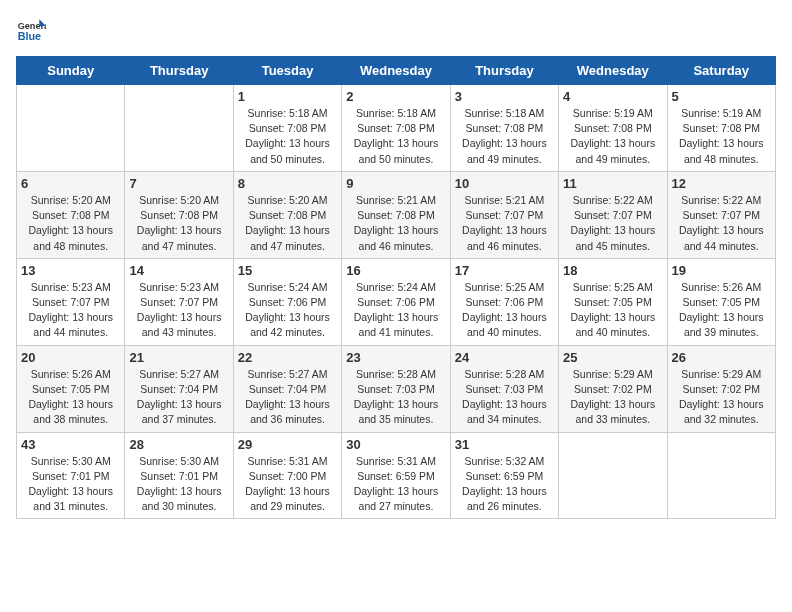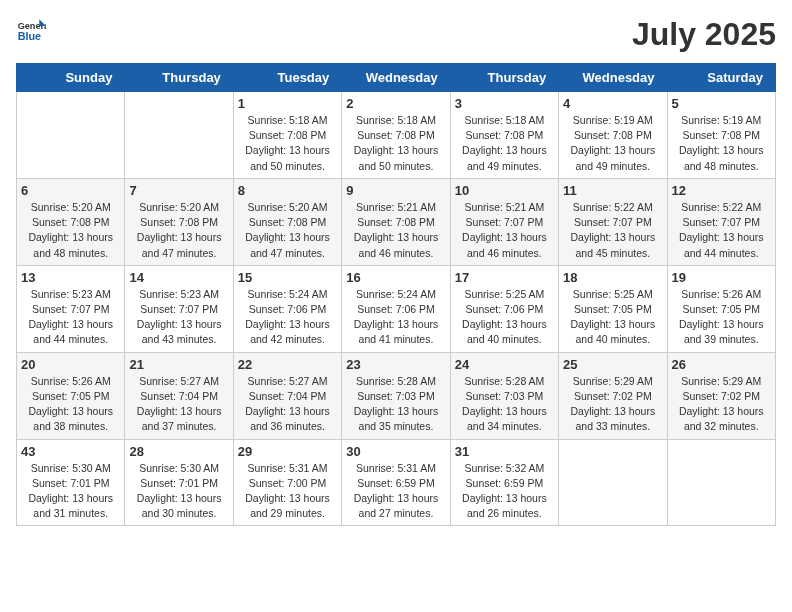--- a/index.html
+++ b/index.html
@@ -40,22 +40,22 @@
     }
     table {
       width: 100%;
       border-collapse: collapse;
       table-layout: fixed;
     }
     thead tr th {
       background: #1a5fa8;
       color: #fff;
       font-size: 13px;
-      padding: 6px 12px;
-      text-align: right;
+      padding: 6px 4px;
+      text-align: center;
       font-weight: bold;
       border: 1px solid #1a5fa8;
     }
     tbody tr td {
       border: 1px solid #ccc;
       vertical-align: top;
       padding: 4px 4px 4px 4px;
       font-size: 11px;
       color: #333;
       height: 80px;
@@ -86,21 +86,20 @@
 <div class="header">
   <div class="logo">
     <svg class="logo-icon" viewBox="0 0 36 36">
       <rect x="0" y="0" width="36" height="36" rx="3" fill="white"></rect>
       <text x="2" y="16" font-size="11" font-weight="bold" fill="#333" font-family="Arial">General</text>
       <text x="2" y="29" font-size="13" font-weight="bold" fill="#1a5fa8" font-family="Arial">Blue</text>
       <polygon points="28,4 36,12 28,12" fill="#1a5fa8"></polygon>
     </svg>
   </div>
   <div class="title-block">
-    <h1>July 2025</h1>
   </div>
 </div>
 
 <table>
   <thead>
     <tr>
     <th>Sunday</th>
         <th>Thursday</th>
         <th>Tuesday</th>
         <th>Wednesday</th>

